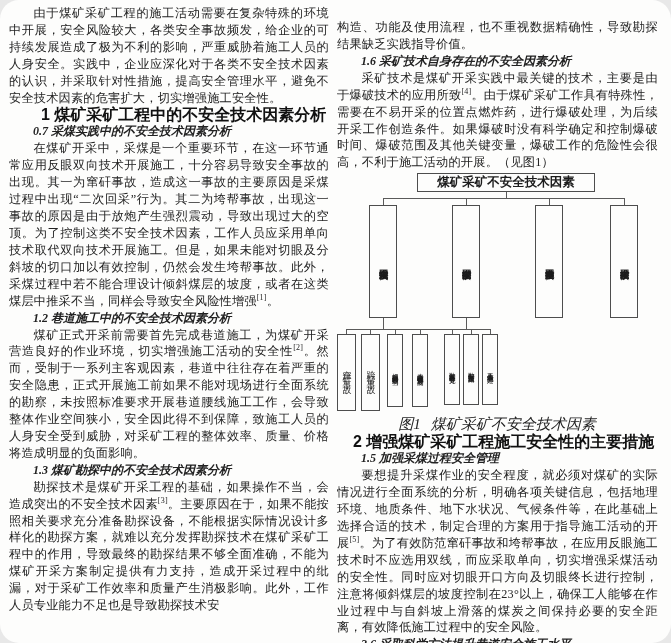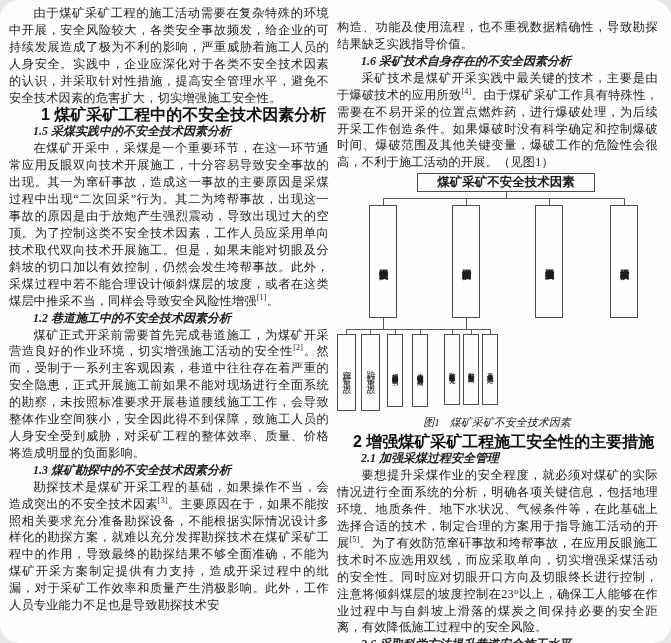--- a/index.html
+++ b/index.html
@@ -71,34 +71,34 @@
   .fig-branch{top:32px;height:113px;width:28px;}
   .fig-leaf-big{top:161px;height:77px;width:19px;font-size:9px;letter-spacing:5px;}
   .fig-leaf-sm{top:161px;height:73px;width:16px;font-size:6.5px;letter-spacing:0.5px;}
   .hline,.vline{position:absolute;background:#5a5a5a;}
   .hline{height:1px;}
   .vline{width:1px;}
   .fig-caption{
     position:absolute;left:0;top:242px;width:100%;
     text-align:center;
     font-style:italic;
-    font-size:11px;
+    font-size:15px;
     color:#222;
   }
   .fig-caption .gap{display:inline-block;width:10px;}
 </style>
 </head>
 <body>
 
 <div class="page">
 
   <div class="col col-left">
     <p class="body indent">由于煤矿采矿工程的施工活动需要在复杂特殊的环境中开展，安全风险较大，各类安全事故频发，给企业的可持续发展造成了极为不利的影响，严重威胁着施工人员的人身安全。实践中，企业应深化对于各类不安全技术因素的认识，并采取针对性措施，提高安全管理水平，避免不安全技术因素的危害扩大，切实增强施工安全性。</p>
     <h2 class="sec">1 煤矿采矿工程中的不安全技术因素分析</h2>
-    <h3 class="sub">1.5 采煤实践中的不安全技术因素分析</h3>
+    <h3 class="sub">0.7 采煤实践中的不安全技术因素分析</h3>
     <p class="body indent">在煤矿开采中，采煤是一个重要环节，在这一环节通常应用反眼双向技术开展施工，十分容易导致安全事故的出现。其一为窜矸事故，造成这一事故的主要原因是采煤过程中出现“二次回采”行为。其二为垮帮事故，出现这一事故的原因是由于放炮产生强烈震动，导致出现过大的空顶。为了控制这类不安全技术因素，工作人员应采用单向技术取代双向技术开展施工。但是，如果未能对切眼及分斜坡的切口加以有效控制，仍然会发生垮帮事故。此外，采煤过程中若不能合理设计倾斜煤层的坡度，或者在这类煤层中推采不当，同样会导致安全风险性增强<sup>[1]</sup>。</p>
     <h3 class="sub">1.2 巷道施工中的不安全技术因素分析</h3>
     <p class="body indent">煤矿正式开采前需要首先完成巷道施工，为煤矿开采营造良好的作业环境，切实增强施工活动的安全性<sup>[2]</sup>。然而，受制于一系列主客观因素，巷道中往往存在着严重的安全隐患，正式开展施工前如果不能对现场进行全面系统的勘察，未按照标准要求开展巷道腰线施工工作，会导致整体作业空间狭小，安全因此得不到保障，致施工人员的人身安全受到威胁，对采矿工程的整体效率、质量、价格将造成明显的负面影响。</p>
     <h3 class="sub">1.3 煤矿勘探中的不安全技术因素分析</h3>
     <p class="body indent">勘探技术是煤矿开采工程的基础，如果操作不当，会造成突出的不安全技术因素<sup>[3]</sup>。主要原因在于，如果不能按照相关要求充分准备勘探设备，不能根据实际情况设计多样化的勘探方案，就难以充分发挥勘探技术在煤矿采矿工程中的作用，导致最终的勘探结果不够全面准确，不能为煤矿开采方案制定提供有力支持，造成开采过程中的纰漏，对于采矿工作效率和质量产生消极影响。此外，工作人员专业能力不足也是导致勘探技术安</p>
   </div>
 
   <div class="col col-right">
     <p class="body">构造、功能及使用流程，也不重视数据精确性，导致勘探结果缺乏实践指导价值。</p>
     <h3 class="sub">1.6 采矿技术自身存在的不安全因素分析</h3>
@@ -138,18 +138,18 @@
       <div class="fig-box fig-vert fig-leaf-sm" style="left:107px;height:71px;">勘探设备准备不够充分</div>
       <div class="fig-box fig-vert fig-leaf-sm" style="left:126px;height:71px;">勘探方案制定较为单一</div>
       <div class="fig-box fig-vert fig-leaf-sm" style="left:145px;height:71px;">工作人员专业能力不足</div>
 
       <div class="fig-caption">
         <span>图1</span><span class="gap"></span><span>煤矿采矿不安全技术因素</span>
       </div>
     </div>
 
     <h2 class="sec sec-tight">2 增强煤矿采矿工程施工安全性的主要措施</h2>
-    <h3 class="sub">2.1 加强采煤过程安全管理</h3>
+    <h3 class="sub">1.5 加强采煤过程安全管理</h3>
     <p class="body indent">要想提升采煤作业的安全程度，就必须对煤矿的实际情况进行全面系统的分析，明确各项关键信息，包括地理环境、地质条件、地下水状况、气候条件等，在此基础上选择合适的技术，制定合理的方案用于指导施工活动的开展<sup>[5]</sup>。为了有效防范窜矸事故和垮帮事故，在应用反眼施工技术时不应选用双线，而应采取单向，切实增强采煤活动的安全性。同时应对切眼开口方向及切眼终长进行控制，注意将倾斜煤层的坡度控制在23°以上，确保工人能够在作业过程中与自斜坡上滑落的煤炭之间保持必要的安全距离，有效降低施工过程中的安全风险。</p>
     <h3 class="sub">2.6 采取科学方法提升巷道安全施工水平</h3>
   </div>
 
 </div>
 
 </body></html>

